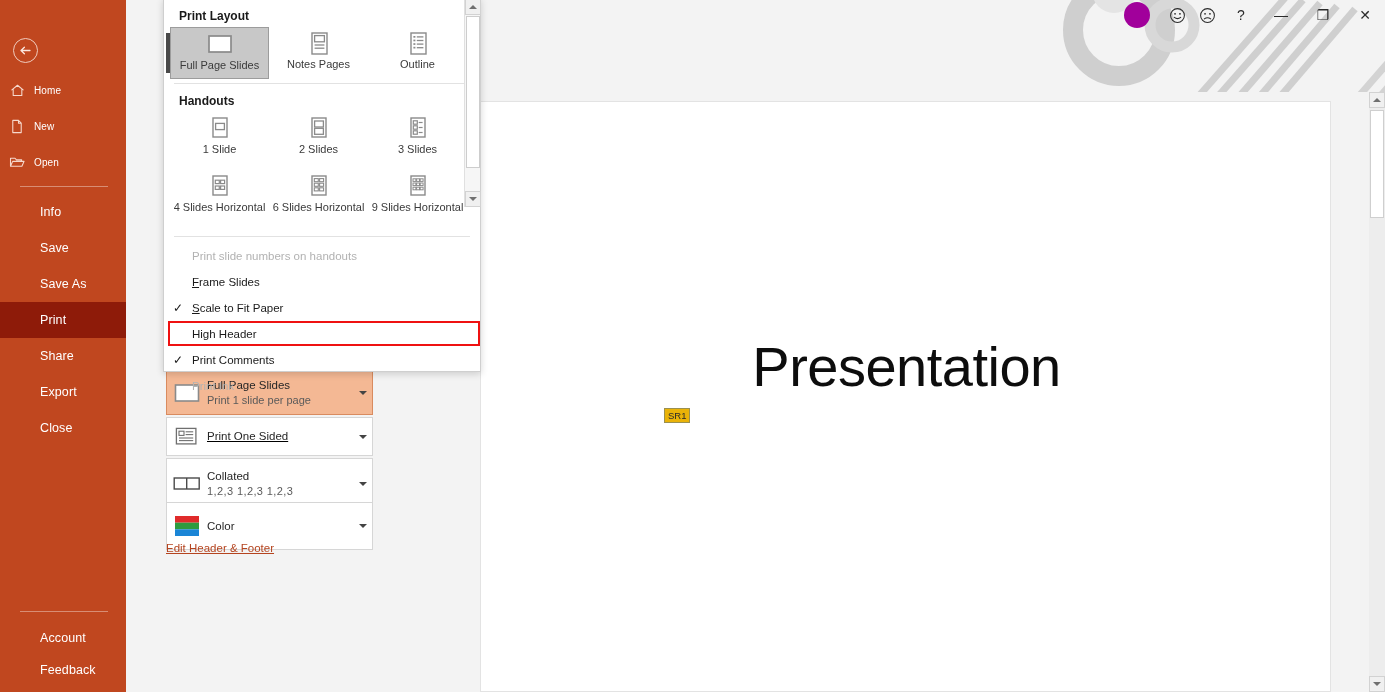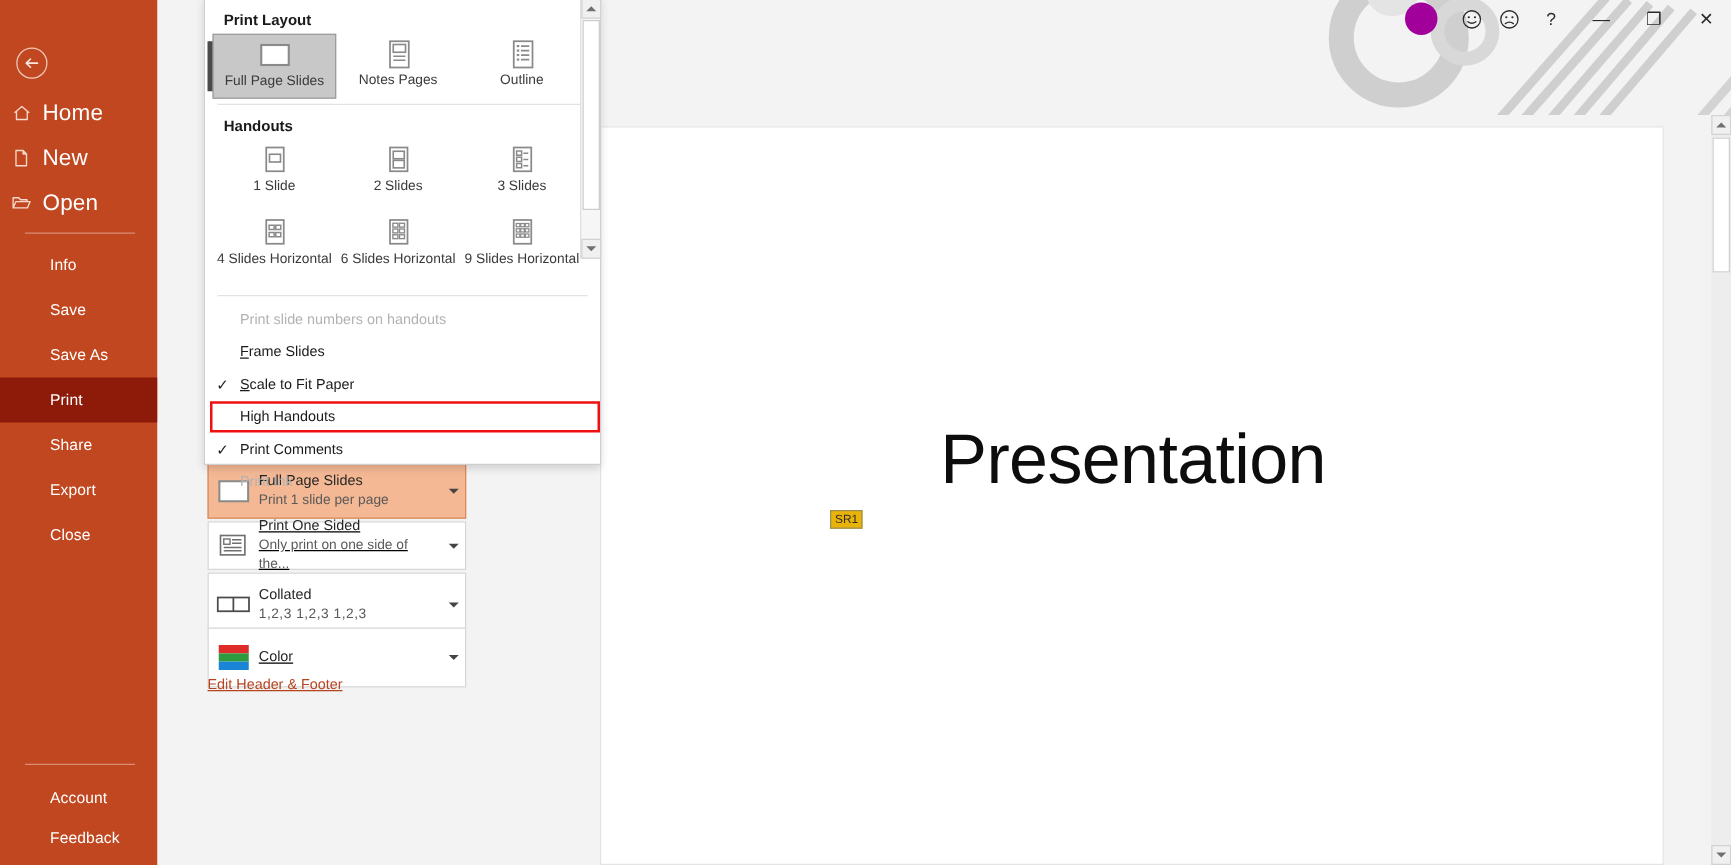--- a/index.html
+++ b/index.html
@@ -24,21 +24,21 @@
   }
   #back-btn svg { display: block; }
   .nav-top-item {
     position: absolute; left: 0; width: 126px; height: 30px;
     display: flex; align-items: center; cursor: pointer;
   }
   .nav-top-item .nicon {
     width: 34px; display: flex; align-items: center; justify-content: center;
     color: #f6d9cd;
   }
-  .nav-top-item .nlabel { font-size: 18px; color: #ffffff; letter-spacing: .1px; }
+  .nav-top-item .nlabel { font-size: 10px; color: #ffffff; letter-spacing: .1px; }
   .nav-sep {
     position: absolute; left: 20px; width: 88px; height: 1px;
     background: rgba(255,255,255,.38);
   }
   .nav-item {
     position: absolute; left: 0; width: 126px; height: 36px;
     display: flex; align-items: center; cursor: pointer;
   }
   .nav-item .vlabel {
     font-size: 12.5px; color: #ffffff; padding-left: 40px; letter-spacing: .1px;
@@ -363,21 +363,20 @@
         <g stroke="#6f6f6f" stroke-width="1.1">
           <line x1="10.6" y1="5.8" x2="18.2" y2="5.8"></line>
           <line x1="10.6" y1="8.6" x2="18.2" y2="8.6"></line>
           <line x1="4" y1="12" x2="18.2" y2="12"></line>
           <line x1="4" y1="14.6" x2="18.2" y2="14.6"></line>
         </g>
       </svg>
     </span>
     <span class="txt">
       <span class="t1" style="display:block">Print One Sided</span>
-      <span class="t2" style="display:block">Only print on one side of the...</span>
     </span>
     <span class="caret">
         <i></i>
       </span>
   </div>
 
   <div class="setting-card" style="top:458px; height:51px;">
     <span class="ico">
       <svg width="28" height="15" viewBox="0 0 28 15" aria-hidden="true">
         <rect x="1.2" y="2" width="25" height="11" fill="#ffffff" stroke="#4a4a4a" stroke-width="1.4"></rect>
@@ -386,21 +385,21 @@
     </span>
     <span class="txt">
       <span class="t1" style="display:block">Collated</span>
       <span class="t2 wide" style="display:block">1,2,3   1,2,3   1,2,3</span>
     </span>
     <span class="caret">
         <i></i>
       </span>
   </div>
 
-  <div class="setting-card" style="top:502px; height:48px;text-decoration:underline;">
+  <div class="setting-card" style="top:502px; height:48px;">
     <span class="ico">
       <svg width="26" height="22" viewBox="0 0 26 22" aria-hidden="true">
         <rect x="1" y="1" width="24" height="6.7" fill="#e02b2b"></rect>
         <rect x="1" y="7.7" width="24" height="6.6" fill="#2e9b3f"></rect>
         <rect x="1" y="14.3" width="24" height="6.7" fill="#1a85d6"></rect>
       </svg>
     </span>
     <span class="txt">
       <span class="t1" style="display:block">Color</span>
     </span>
@@ -565,21 +564,21 @@
       <div class="dd-option">
         <span class="chk"></span>
         <span class="olabel"><u>F</u>rame Slides</span>
       </div>
       <div class="dd-option">
         <span class="chk">✓</span>
         <span class="olabel"><u>S</u>cale to Fit Paper</span>
       </div>
       <div class="dd-option">
         <span class="chk"></span>
-        <span class="olabel">High Handouts</span>
+        <span class="olabel">High Header</span>
       </div>
       <div class="dd-option">
         <span class="chk">✓</span>
         <span class="olabel">Print Comments</span>
       </div>
       <div class="dd-option disabled">
         <span class="chk"></span>
         <span class="olabel">Print Ink</span>
       </div>
     </div>

